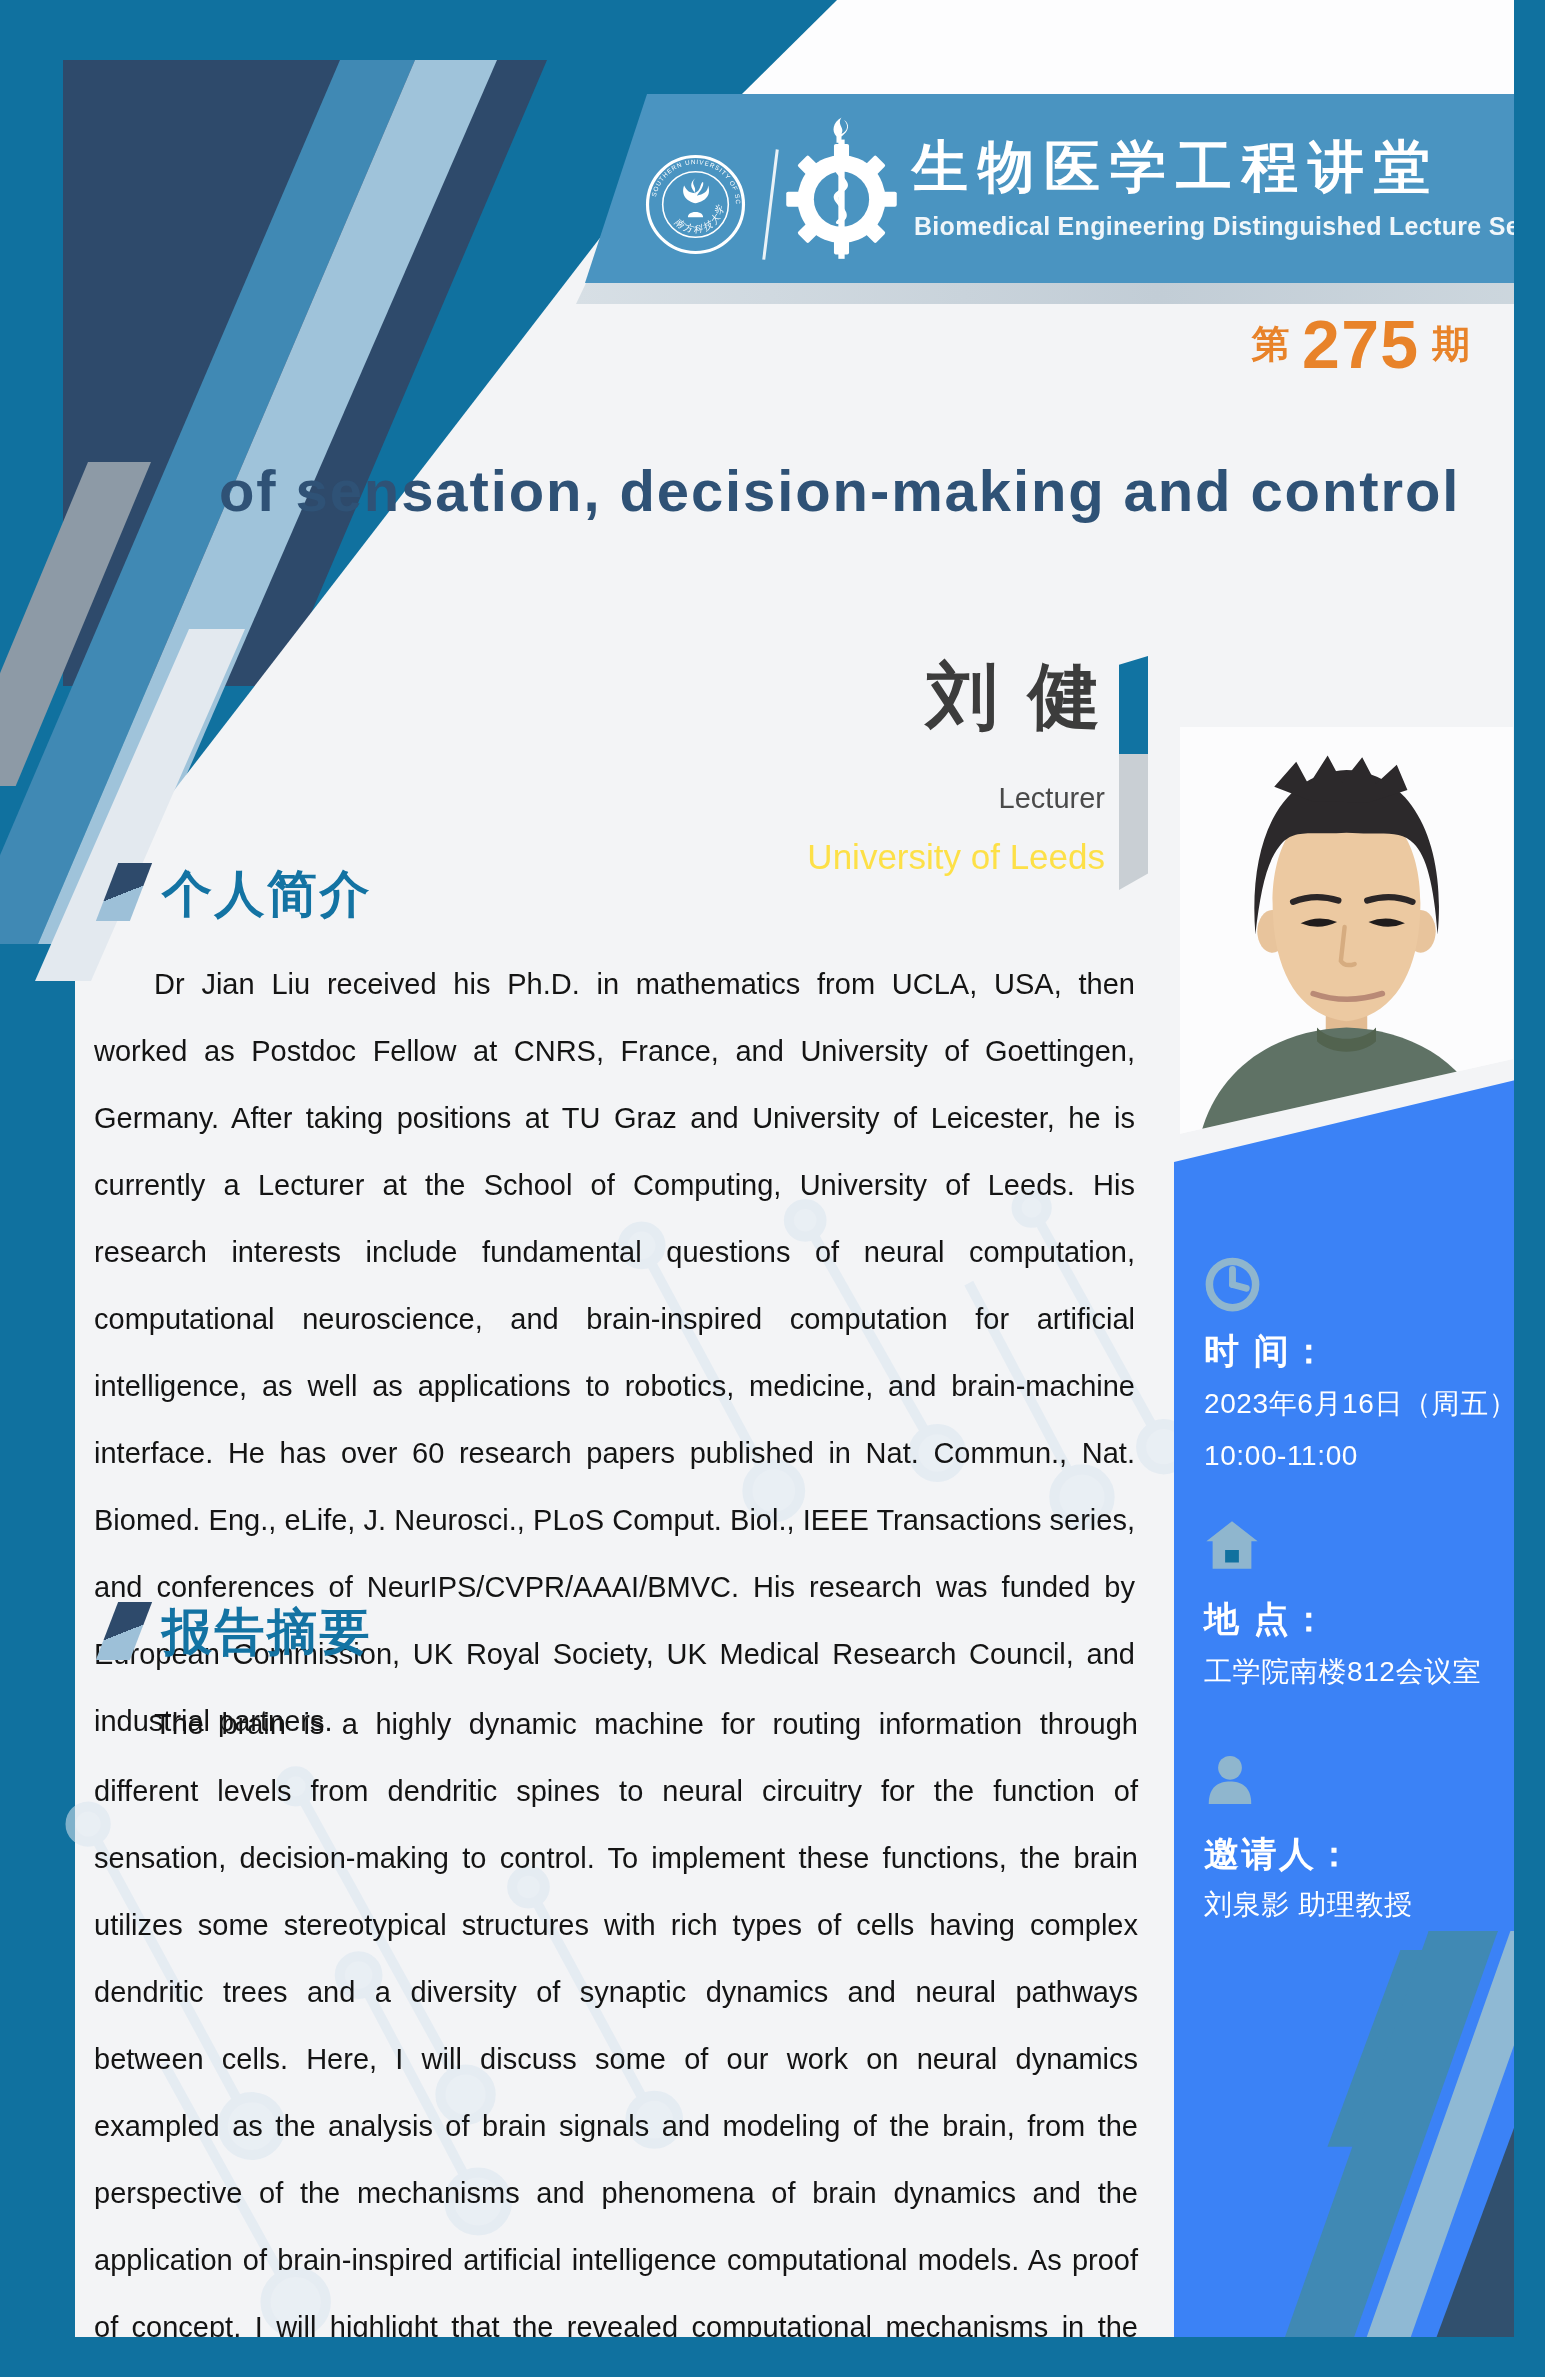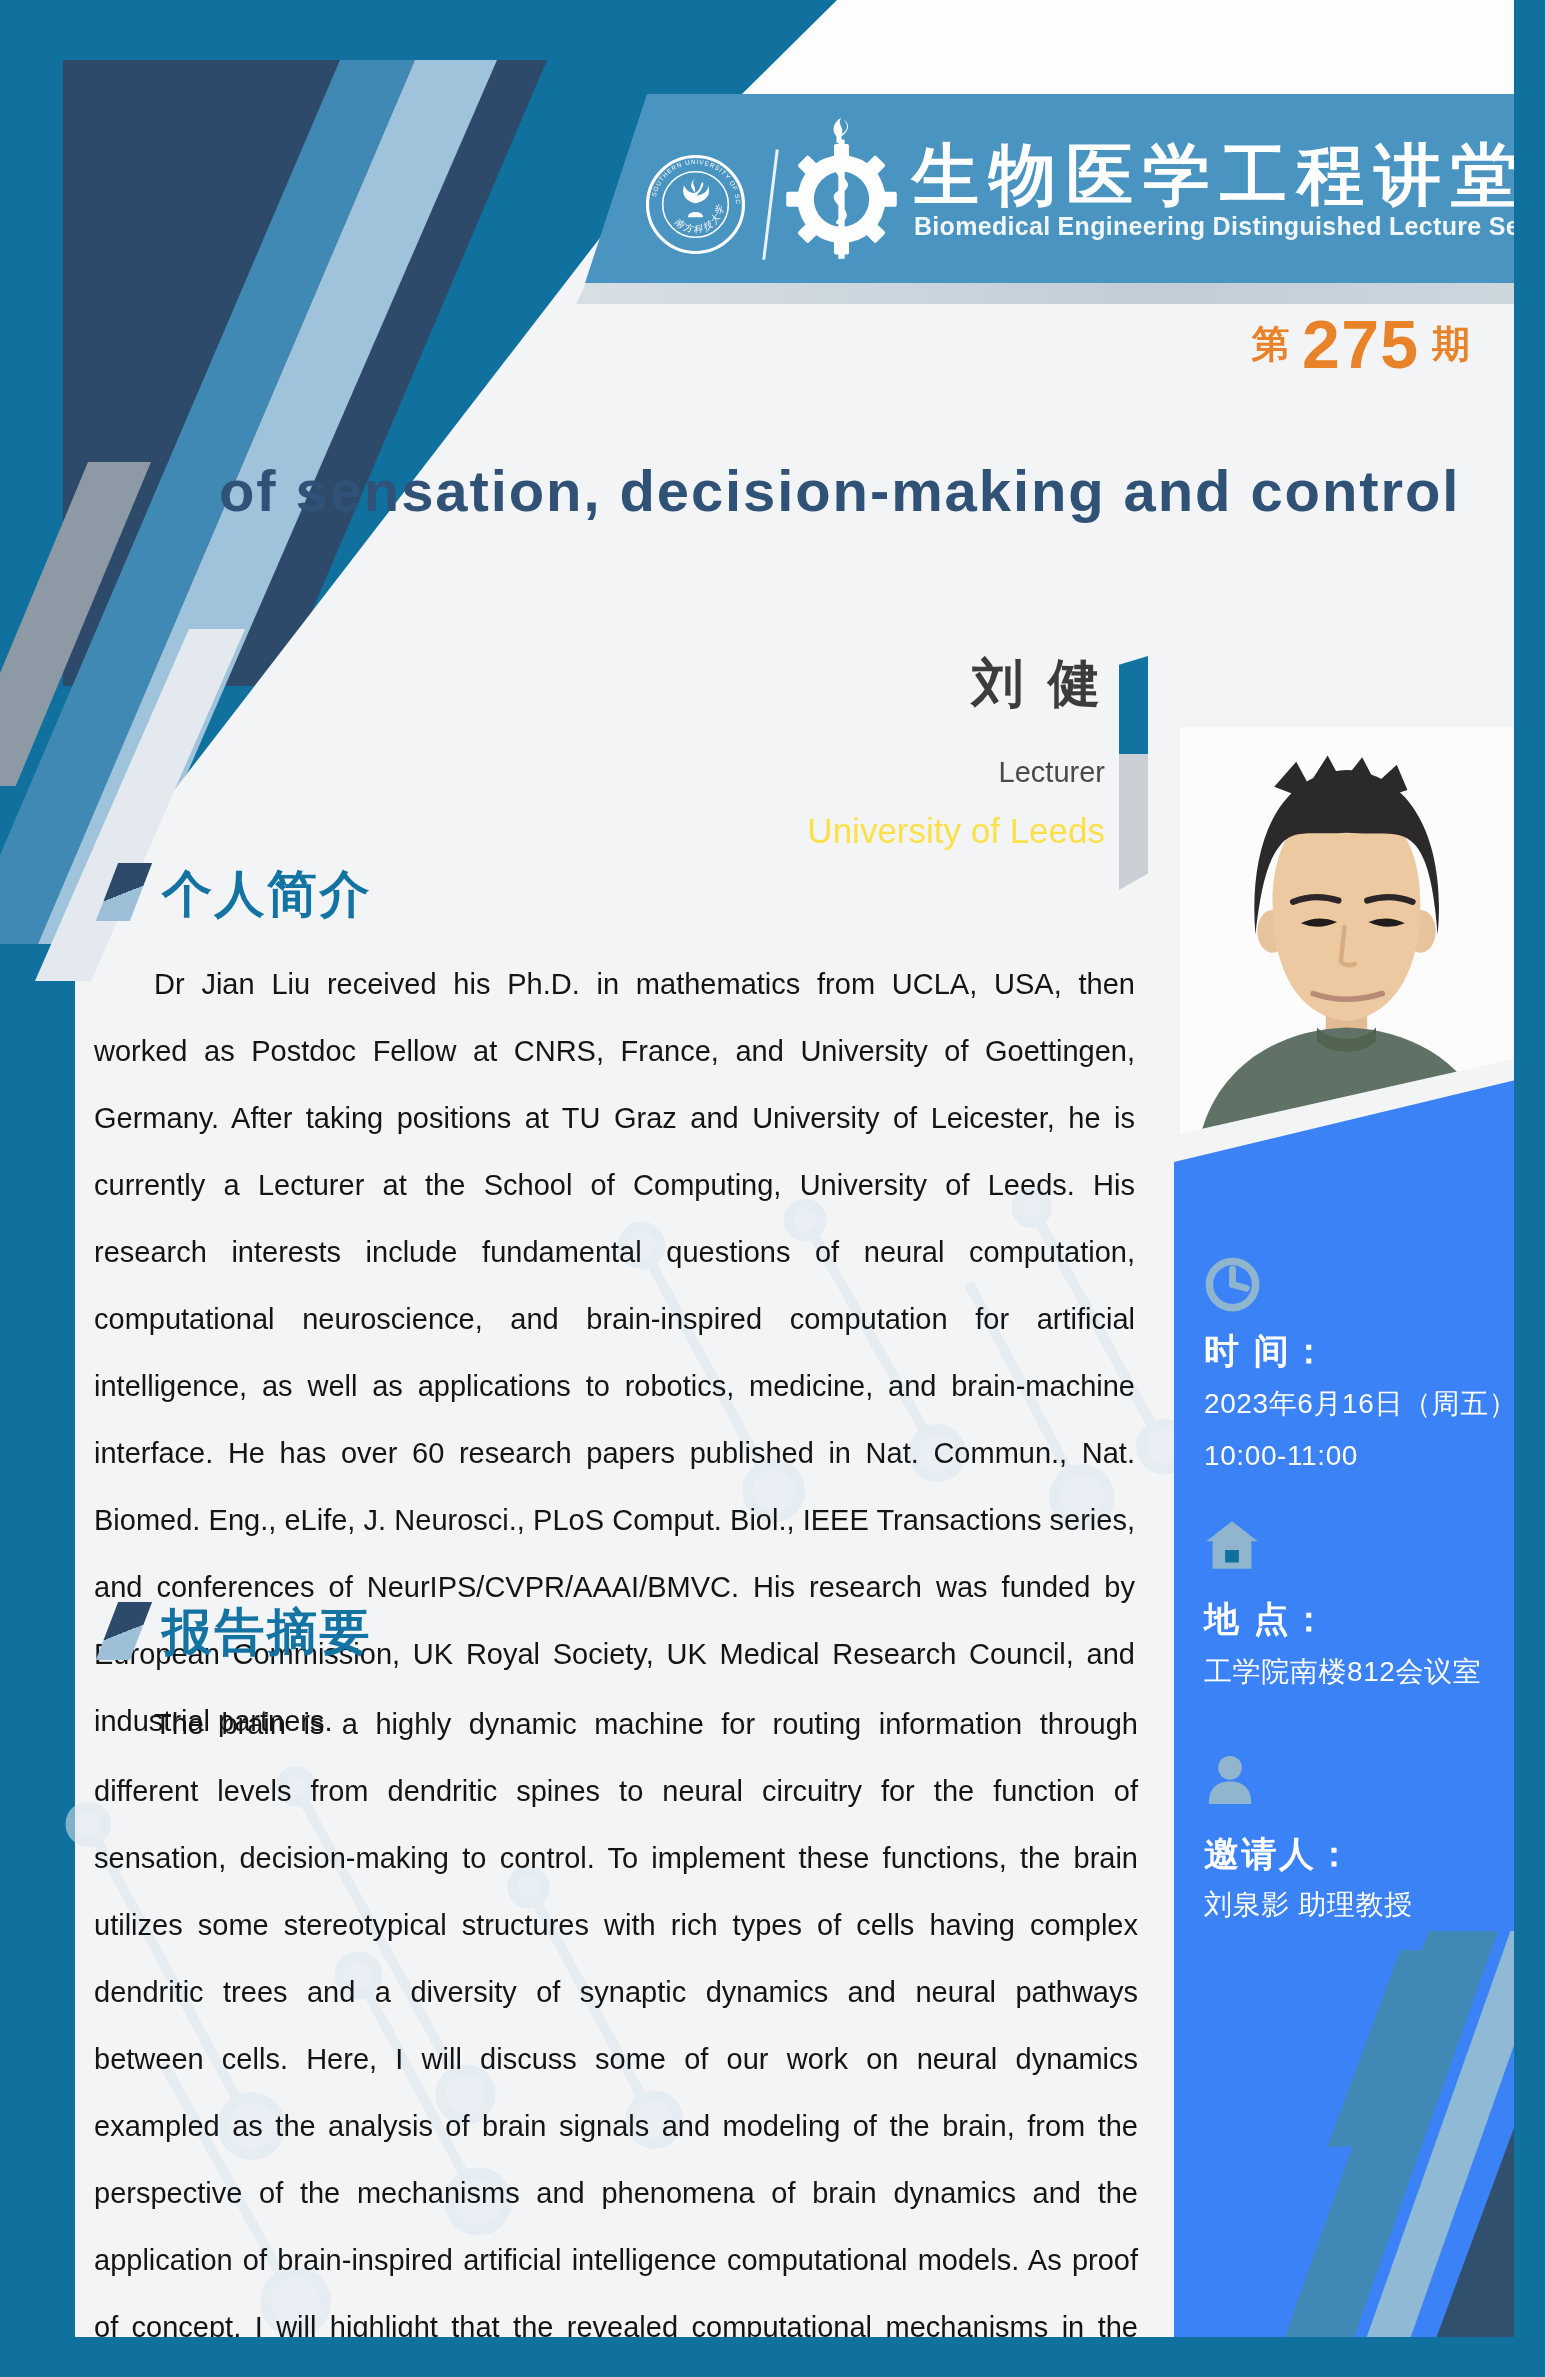--- a/index.html
+++ b/index.html
@@ -32,38 +32,38 @@
   
   .silver-strip{left:576px;top:283px;width:969px;height:21px;
     background:linear-gradient(90deg,#d7dfe5 0%,#c2cdd6 60%,#cdd7de 100%);
     clip-path:polygon(10px 0,100% 0,100% 100%,0 100%);}
   .band{left:585px;top:94px;width:960px;height:189px;background:#4a94c1;
     clip-path:polygon(62px 0,100% 0,100% 100%,0 100%);}
   .band-inner{position:absolute;inset:0;}
   .seal{left:60px;top:60px;}
   .band-divider{left:184px;top:55px;width:2.5px;height:111px;background:#eaf2f7;transform:rotate(7deg);}
   .gear{left:200px;top:11.3px;}
-  .band-zh{left:327px;top:36px;color:#fff;font-size:67px;font-weight:bold;letter-spacing:10px;white-space:nowrap;}
+  .band-zh{left:327px;top:36px;color:#fff;font-size:56px;font-weight:bold;letter-spacing:10px;white-space:nowrap;}
   .band-en{left:329px;top:118px;color:#f0f6fa;font-size:25px;font-weight:bold;letter-spacing:0.3px;white-space:nowrap;}
 
   .white-wedge{position:absolute;inset:0;background:#fdfdfe;
     clip-path:polygon(742px 94px, 837px 0px, 1545px 0px, 1545px 94px);}
 
   
   .issue{right:75px;top:310px;color:#e8832a;white-space:nowrap;display:flex;align-items:center;gap:12.6px;}
   .issue .cjk{font-size:38px;font-weight:bold;}
   .issue .num{font-size:68px;font-weight:bold;letter-spacing:1.3px;line-height:1;}
 
   
   .title{left:219px;top:458px;width:1277px;color:#2f5276;
     font-size:58px;font-weight:bold;letter-spacing:1.9px;line-height:1.14;}
 
   
   .speaker{right:440px;top:649px;text-align:right;}
-  .speaker-name{font-size:52px;font-weight:bold;color:#3c3c3c;letter-spacing:5px;white-space:nowrap;}
+  .speaker-name{font-size:72px;font-weight:bold;color:#3c3c3c;letter-spacing:5px;white-space:nowrap;}
   .speaker-role{margin-top:37px;font-size:29px;color:#4a4a4a;}
   .speaker-aff{margin-top:22px;font-size:35px;color:#fde047;}
   .name-bar{left:1119px;top:656px;width:29px;height:234px;
     clip-path:polygon(0 8.8px,100% 0,100% 93%,0 100%);}
   .name-bar .top{position:absolute;left:0;top:0;width:100%;height:42%;background:#1173a2;}
   .name-bar .bot{position:absolute;left:0;top:42%;width:100%;height:58%;background:#c9cfd4;}
 
   
   .photo{left:1180px;top:727px;width:333px;height:415px;
     clip-path:polygon(0 0,100% 0,100% 80%,0 98%);background:#fbfbfc;}

